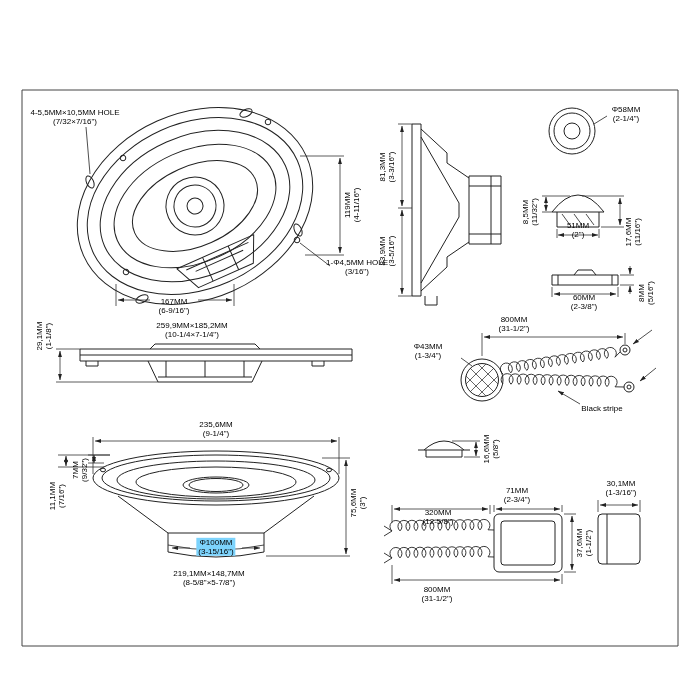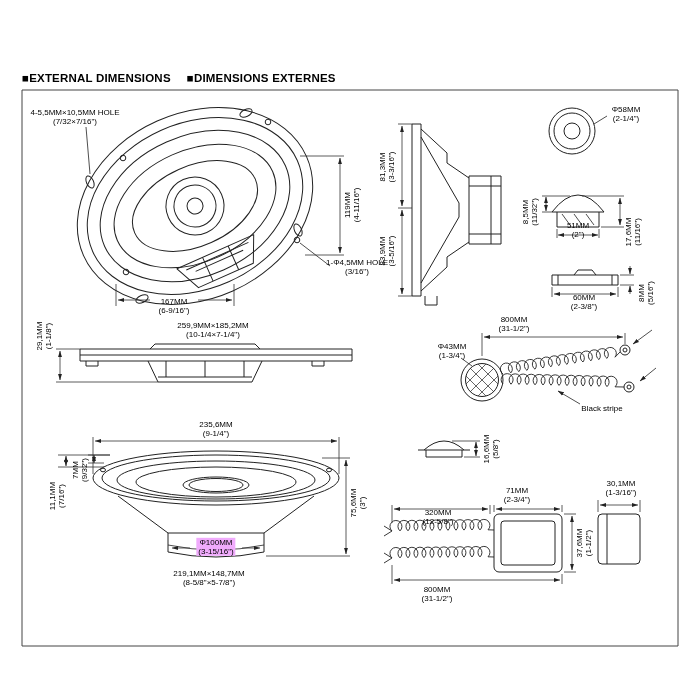--- a/index.html
+++ b/index.html
@@ -5,30 +5,27 @@
   *{margin:0;padding:0;box-sizing:border-box}
   html,body{background:#fff}
   body{width:700px;height:700px;font-family:"Liberation Sans",sans-serif;color:#000;position:relative}
   #canvas{position:relative;width:700px;height:700px;background:#fff;overflow:hidden}
   .header{position:absolute;left:22px;top:72px;font-size:11.5px;font-weight:bold;letter-spacing:.2px;white-space:nowrap}
   .header span{margin-right:16px}
   svg.art{position:absolute;left:0;top:0}
   .lbl{position:absolute;text-align:center;font-size:8px;line-height:1.15;white-space:nowrap;color:#000;transform:translate(-50%,-50%)}
   .lbl.v{transform:translate(-50%,-50%) rotate(-90deg)}
   .lbl span{display:block}
-  .lbl.bg{background:#f0abfc;padding:0 2px}
+  .lbl.bg{background:#7dd3fc;padding:0 2px}
 </style>
 </head>
 <body>
 
 <div id="canvas">
 
-  <div class="header">
-    <span>■EXTERNAL DIMENSIONS</span><span>■DIMENSIONS EXTERNES</span>
-  </div>
 
   <svg class="art" width="700" height="700" viewBox="0 0 700 700">
     <defs>
       <marker id="arr" viewBox="0 0 8 6" markerWidth="8" markerHeight="6" refX="7.5" refY="3" orient="auto-start-reverse">
         <path d="M0,0.6 L8,3 L0,5.4 Z" fill="#222" stroke="none"></path>
       </marker>
     </defs>
 
     <g fill="none" stroke="#222" stroke-width="1" stroke-linejoin="round">
 
@@ -266,29 +263,29 @@
       <span>(2-3/8")</span>
   </div>
   <div class="lbl v" style="left:646px;top:293px">
     <span>8MM</span>
       <span>(5/16")</span>
   </div>
   <div class="lbl v" style="left:44px;top:336px">
     <span>29,1MM</span>
       <span>(1-1/8")</span>
   </div>
-  <div class="lbl" style="left:213px;top:330px">
+  <div class="lbl" style="left:192px;top:330px">
     <span>259,9MM×185,2MM</span>
       <span>(10-1/4×7-1/4")</span>
   </div>
   <div class="lbl" style="left:514px;top:324px">
     <span>800MM</span>
       <span>(31-1/2")</span>
   </div>
-  <div class="lbl" style="left:452px;top:351px">
+  <div class="lbl" style="left:428px;top:351px">
     <span>Φ43MM</span>
       <span>(1-3/4")</span>
   </div>
   <div class="lbl" style="left:602px;top:409px">
     <span>Black stripe</span>
   </div>
   <div class="lbl v" style="left:491px;top:449px">
     <span>16,6MM</span>
       <span>(5/8")</span>
   </div>

